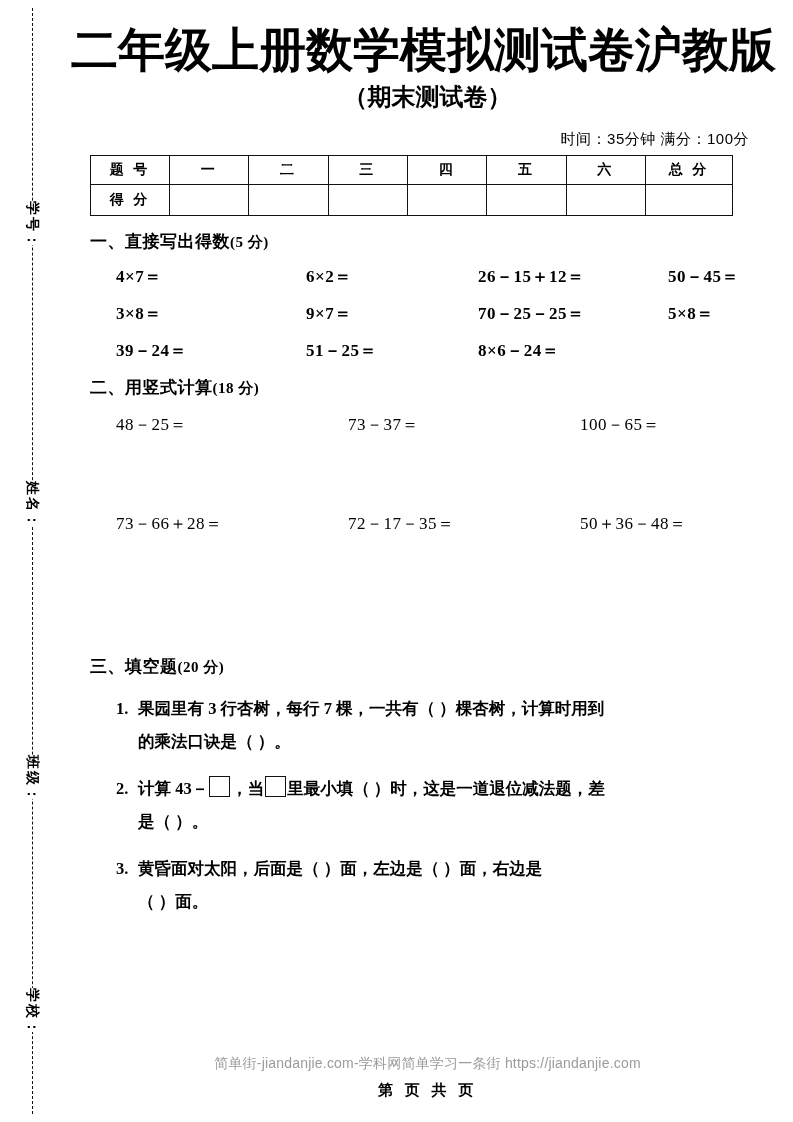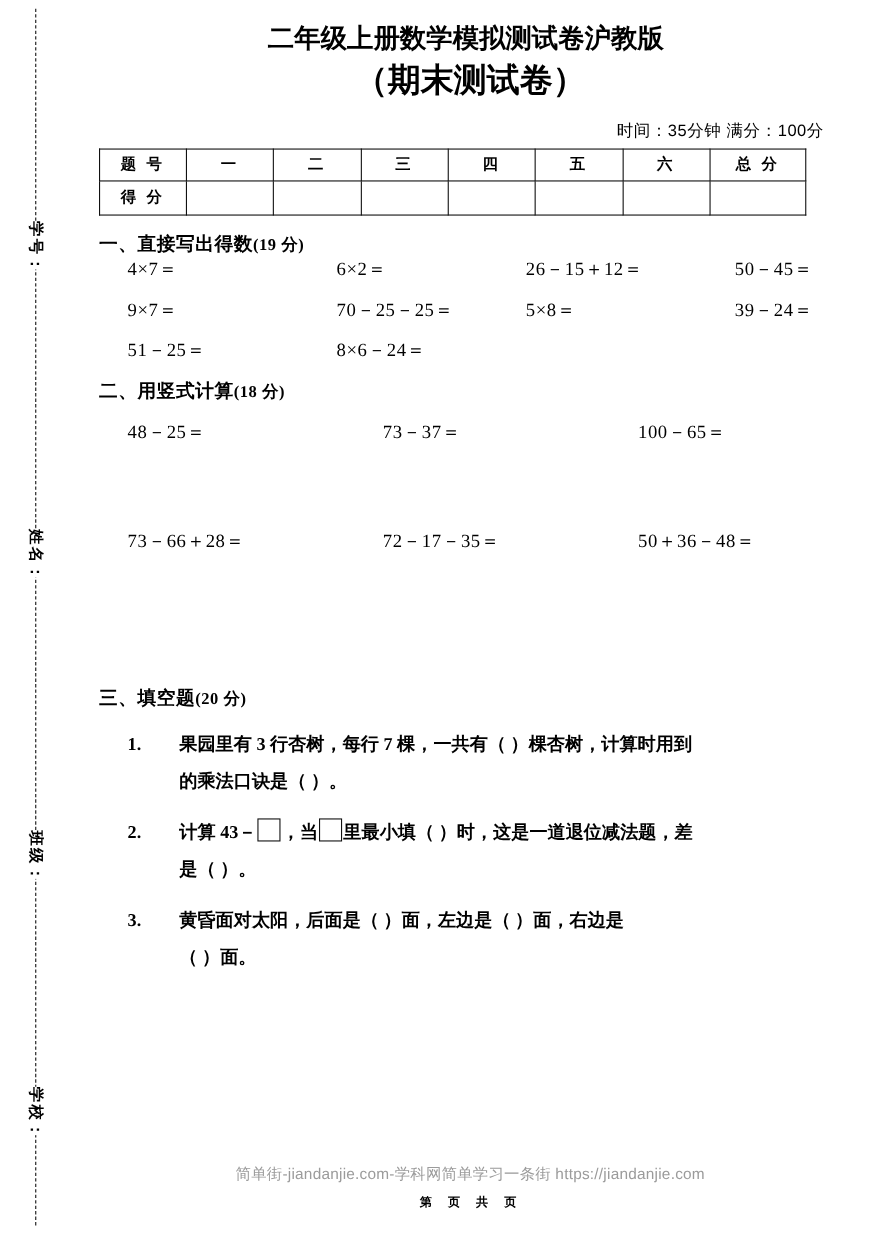--- a/index.html
+++ b/index.html
@@ -58,22 +58,22 @@
 
   .title-block { padding-top: 22px; }
   .title-main,
   .title-sub {
     text-align: center;
     font-family: "Liberation Sans", "DejaVu Sans", sans-serif;
     font-weight: 700;
     color: #000;
     line-height: 1.18;
   }
-  .title-main { font-size: 24px; letter-spacing: 0px; margin-left: -8px;}
-  .title-sub  { font-size: 30px; margin-top: 6px; }
+  .title-main { font-size: 47px; letter-spacing: 0px; margin-left: -8px;}
+  .title-sub  { font-size: 24px; margin-top: 6px; }
 
   .meta-line {
     margin-top: 18px;
     padding-right: 44px;
     text-align: right;
     font-family: "Liberation Sans", "DejaVu Sans", sans-serif;
     font-size: 15px;
     letter-spacing: 0.5px;
   }
 
@@ -110,22 +110,23 @@
   .sec-head .pts {
     font-family: "Liberation Serif", "DejaVu Serif", serif;
     font-size: 15px;
     font-weight: 700;
   }
 
   .q-grid-4 {
     display: grid;
     grid-template-columns: 190px 172px 190px 1fr;
     row-gap: 14px;
-    margin-top: 0;
+    margin-top: 12px;
     padding-left: 26px;
+    font-weight: bold;
   }
   .q-grid-3 {
     display: grid;
     grid-template-columns: 232px 232px 1fr;
     margin-top: 14px;
     padding-left: 26px;
   }
   .expr {
     font-family: "Liberation Serif", "DejaVu Serif", serif;
     font-size: 17px;
@@ -141,21 +142,21 @@
   .q-item {
     display: flex;
     margin-top: 14px;
     padding-left: 26px;
     font-family: "Liberation Serif", "DejaVu Serif", serif;
     font-size: 16.5px;
     font-weight: 700;
     line-height: 2.0;
   }
   .q-num { width: 22px; flex: 0 0 22px; }
-  .q-body { flex: 1 1 auto; margin-left: 25px; }
+  .q-body { flex: 1 1 auto; }
   .blank-box {
     display: inline-block;
     width: 19px;
     height: 19px;
     border: 1px solid #111;
     vertical-align: -3px;
     margin: 0 1px;
     background: #fff;
   }
 
@@ -167,22 +168,22 @@
     text-align: center;
   }
   .watermark {
     font-family: "Liberation Sans", "DejaVu Sans", sans-serif;
     font-size: 14px;
     color: #9b9b9b;
     letter-spacing: 0.2px;
   }
   .page-no {
     margin-top: 8px;
-    font-family: Liberation Mono, monospace;
-    font-size: 11px;
+    font-family: Liberation Serif, serif;
+    font-size: 15px;
     font-weight: 700;
     letter-spacing: 4px;
     color: #000;
   }
 </style>
 </head>
 <body>
 
 <div class="cut-strip">
   <div class="cut-dash"></div>
@@ -223,27 +224,28 @@
         <td></td>
         <td></td>
         <td class="col-total"></td>
       </tr>
     </tbody>
       </table>
   </div>
 
   <div class="section sec1">
     <div class="sec-head">
-      <span>一、直接写出得数</span><span class="pts">(19 分)</span>
+      <span>一、直接写出得数</span><span class="pts">(5 分)</span>
     </div>
     <div class="q-grid-4">
       <div class="expr">4×7＝</div>
       <div class="expr">6×2＝</div>
       <div class="expr">26－15＋12＝</div>
       <div class="expr">50－45＝</div>
+      <div class="expr">3×8＝</div>
       <div class="expr">9×7＝</div>
       <div class="expr">70－25－25＝</div>
       <div class="expr">5×8＝</div>
       <div class="expr">39－24＝</div>
       <div class="expr">51－25＝</div>
       <div class="expr">8×6－24＝</div>
     </div>
   </div>
 
   <div class="section sec2">

